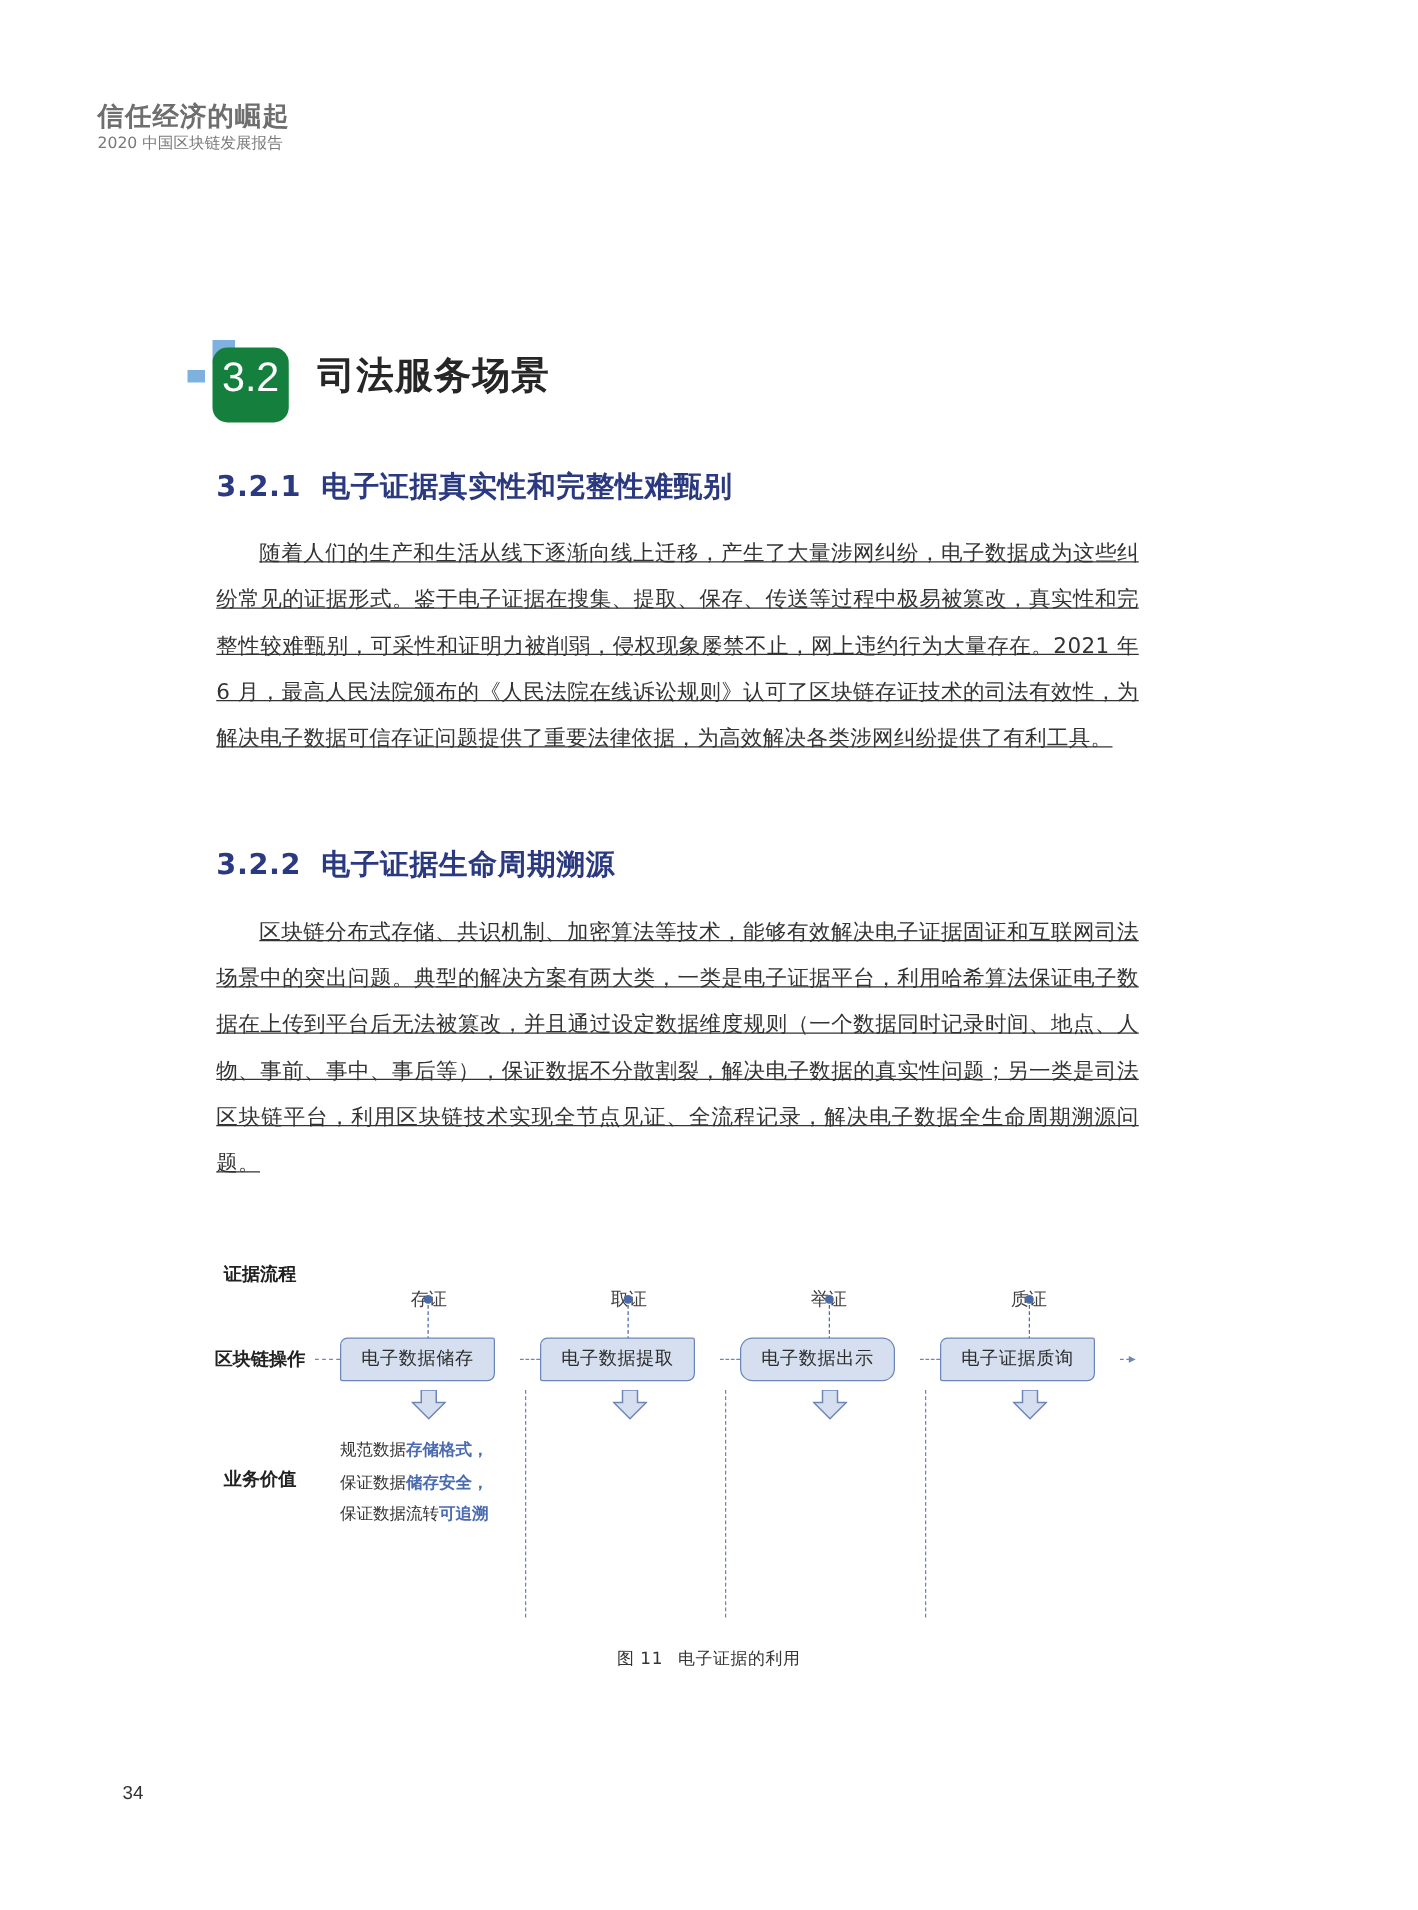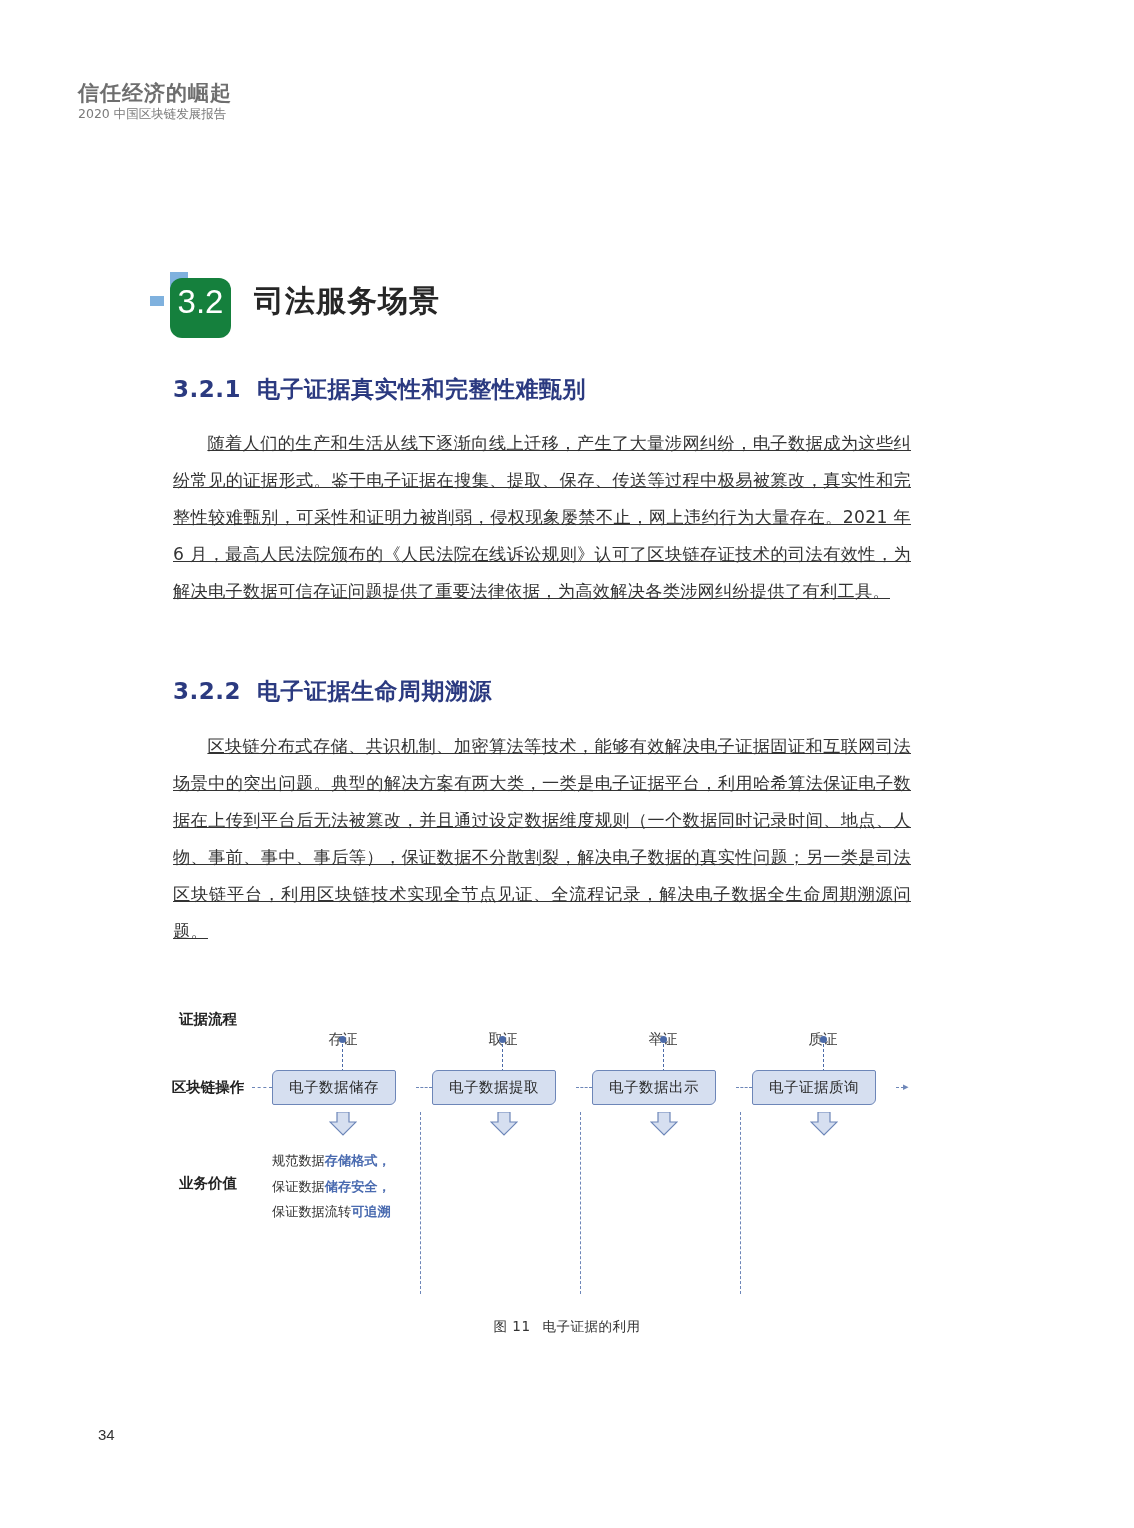--- a/index.html
+++ b/index.html
@@ -94,21 +94,21 @@
   <svg class="down-arrow" style="left:330px;" viewBox="0 0 28 24">
     <path d="M8 0 H20 V10 H27 L14 23 L1 10 H8 Z" fill="#d6dff0" stroke="#6d86b8" stroke-width="1.2"></path>
   </svg>
 
   <div class="hdash" style="left:416px; width:16px;"></div>
   <div class="col-sep" style="left:420px;"></div>
 
   <div class="stage-label" style="left:463px;">举证</div>
   <div class="dot" style="left:500px;"></div>
   <div class="vdash" style="left:503px;"></div>
-  <div class="op-box" style="left:432px;">电子数据出示</div>
+  <div class="op-box" style="left:432px;border-radius:10px;">电子数据出示</div>
   <svg class="down-arrow" style="left:490px;" viewBox="0 0 28 24">
     <path d="M8 0 H20 V10 H27 L14 23 L1 10 H8 Z" fill="#d6dff0" stroke="#6d86b8" stroke-width="1.2"></path>
   </svg>
 
   <div class="hdash" style="left:576px; width:16px;"></div>
   <div class="col-sep" style="left:580px;"></div>
 
   <div class="stage-label" style="left:623px;">质证</div>
   <div class="dot" style="left:660px;"></div>
   <div class="vdash" style="left:663px;"></div>

